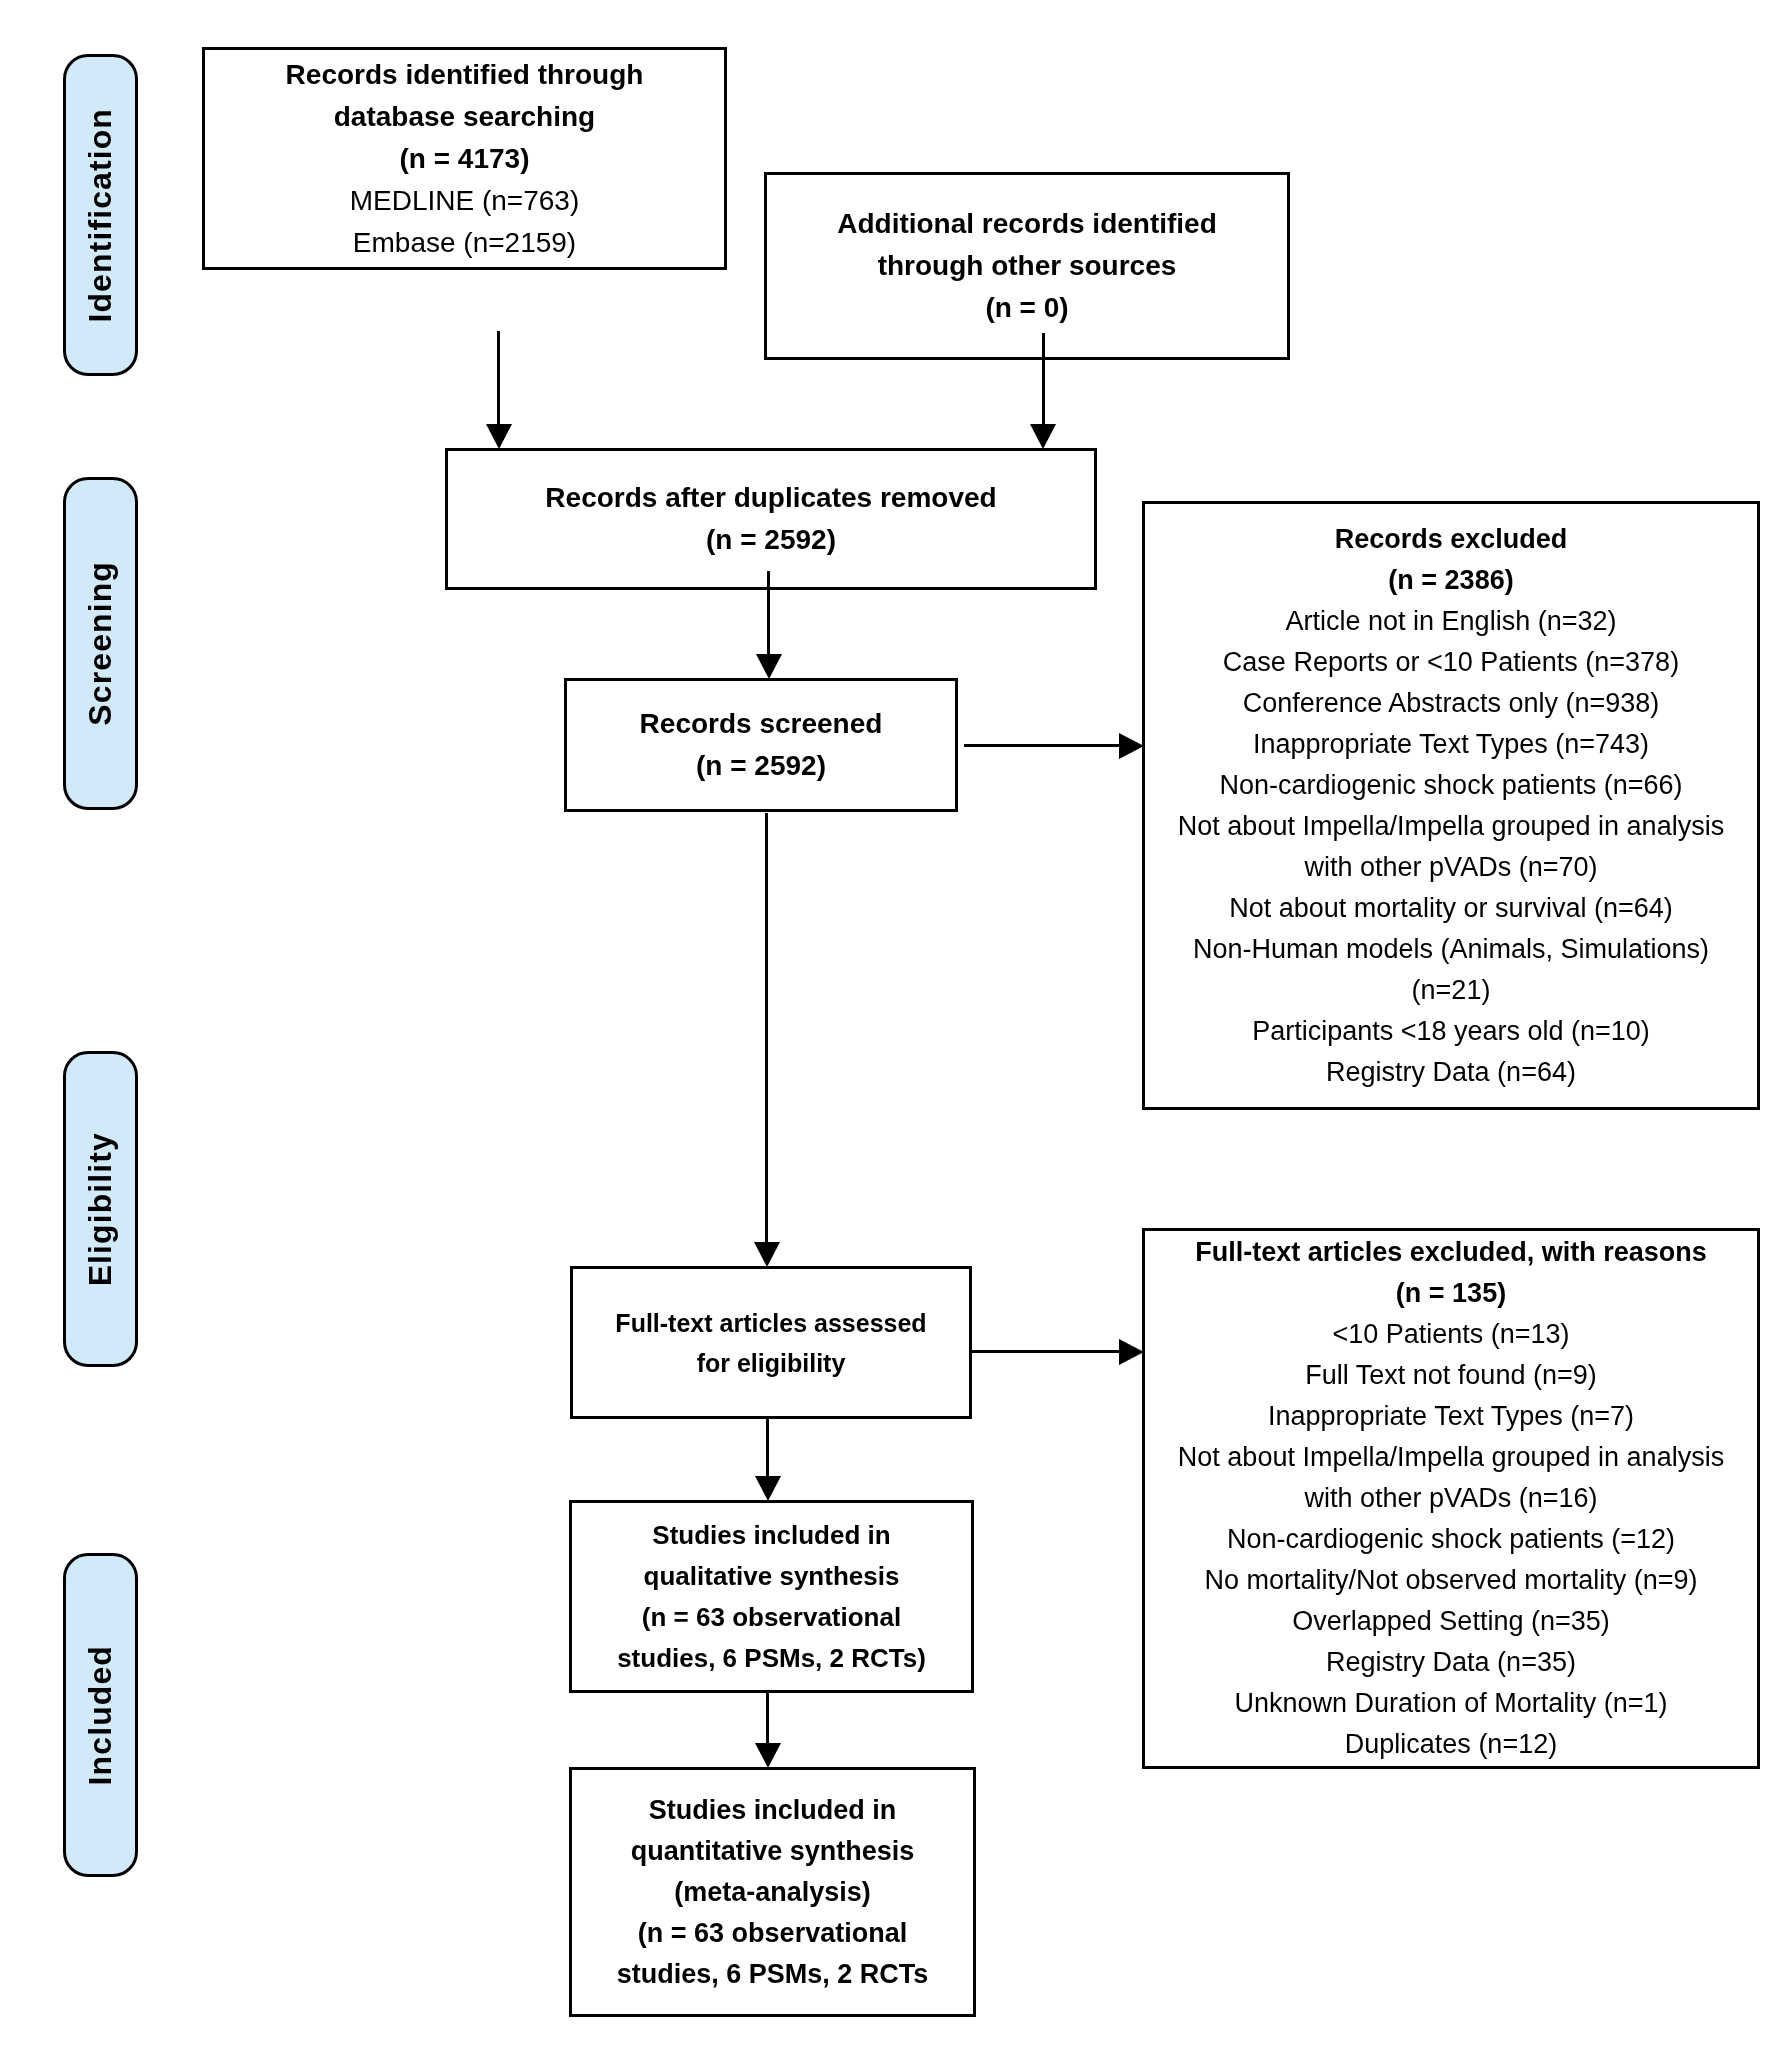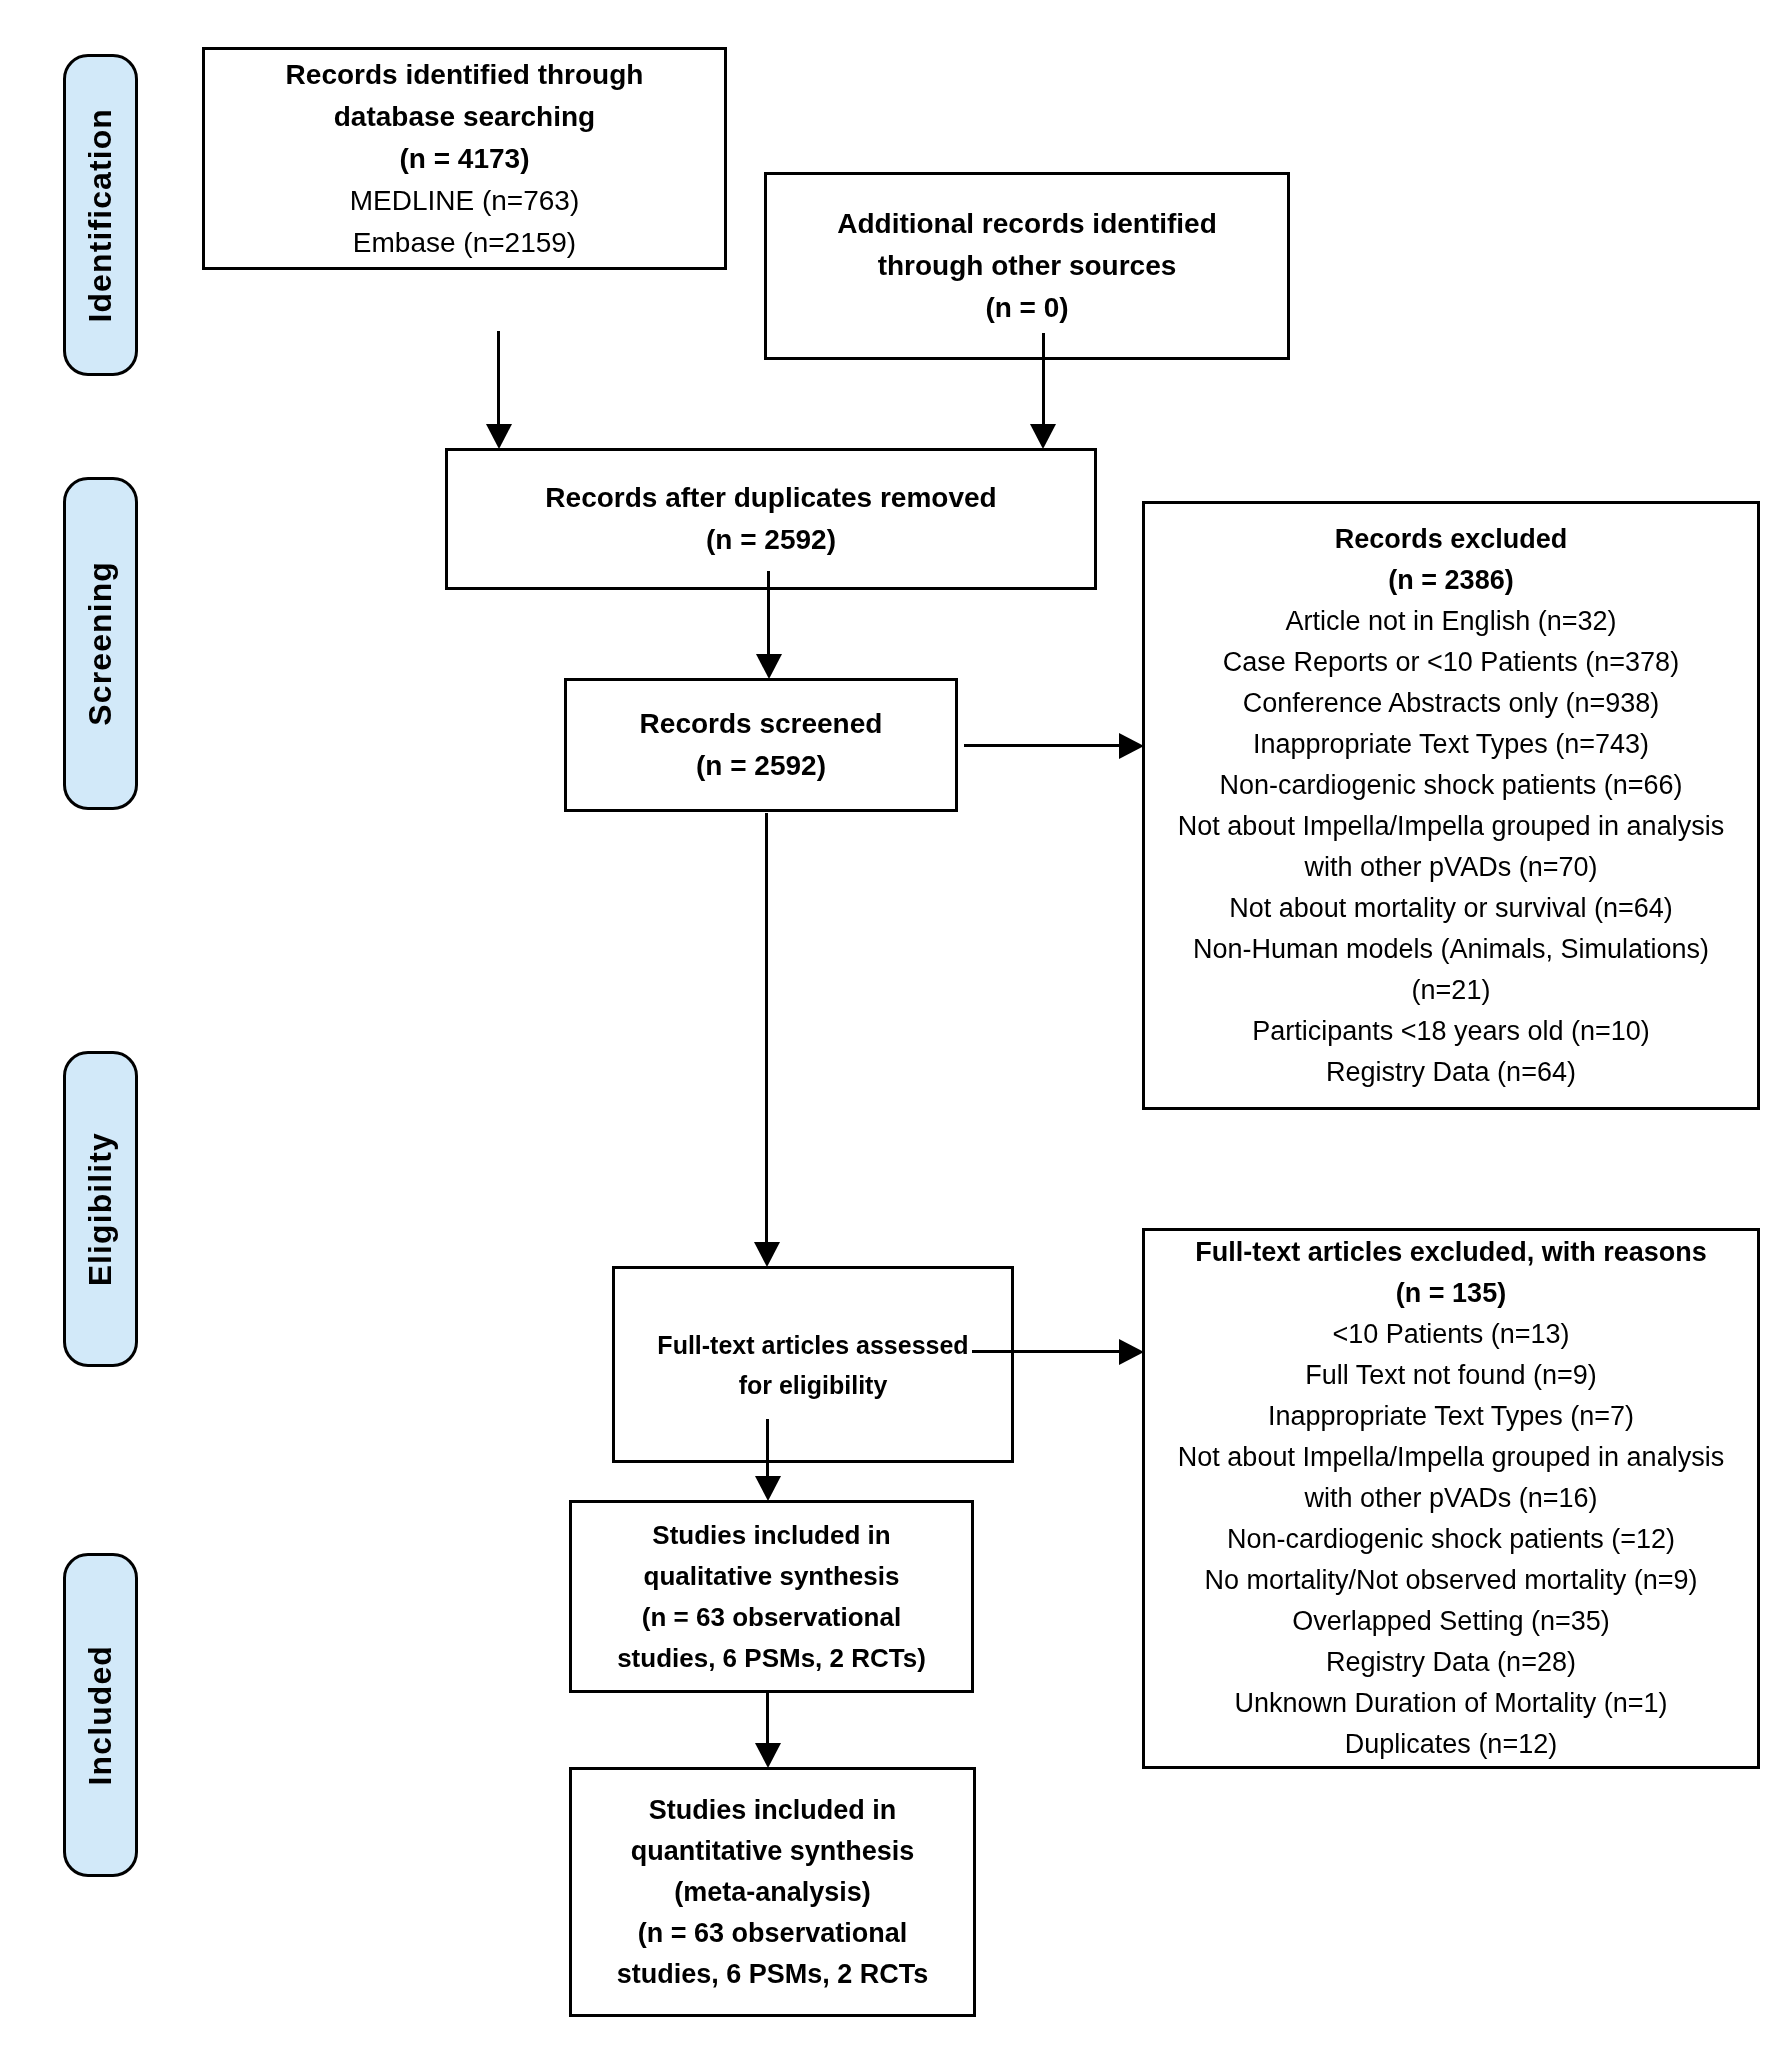--- a/index.html
+++ b/index.html
@@ -81,21 +81,21 @@
   #stage-screening{top:477px;height:333px;}
   #stage-eligibility{top:1051px;height:316px;}
   #stage-included{top:1553px;height:324px;}
 
   
   #box-identified{left:202px;top:47px;width:525px;height:223px;}
   #box-additional{left:764px;top:172px;width:526px;height:188px;}
   #box-duplicates{left:445px;top:448px;width:652px;height:142px;}
   #box-screened{left:564px;top:678px;width:394px;height:134px;}
   #box-records-excluded{left:1142px;top:501px;width:618px;height:609px;}
-  #box-fulltext{left:570px;top:1266px;width:402px;height:197px;margin-left:42px;}
+  #box-fulltext{left:570px;top:1266px;width:402px;height:153px;}
   #box-fulltext-excluded{left:1142px;top:1228px;width:618px;height:541px;}
   #box-qualitative{left:569px;top:1500px;width:405px;height:193px;}
   #box-quantitative{left:569px;top:1767px;width:407px;height:250px;}
 
   
   #a1-line{left:497px;top:331px;height:94px;}
   #a1-head{left:486px;top:424px;}
   #a2-line{left:1042px;top:333px;height:93px;}
   #a2-head{left:1030px;top:424px;}
   #a3-line{left:767px;top:571px;height:85px;}
@@ -195,21 +195,21 @@
         <div class="ln">(n = 135)</div>
       </div>
     <div class="lines">
         <div class="ln">&lt;10 Patients (n=13)</div>
         <div class="ln">Full Text not found (n=9)</div>
         <div class="ln">Inappropriate Text Types (n=7)</div>
         <div class="ln">Not about Impella/Impella grouped in analysis with other pVADs (n=16)</div>
         <div class="ln">Non-cardiogenic shock patients (=12)</div>
         <div class="ln">No mortality/Not observed mortality (n=9)</div>
         <div class="ln">Overlapped Setting (n=35)</div>
-        <div class="ln">Registry Data (n=28)</div>
+        <div class="ln">Registry Data (n=35)</div>
         <div class="ln">Unknown Duration of Mortality (n=1)</div>
         <div class="ln">Duplicates (n=12)</div>
       </div>
   </div>
 
   <div class="box f48" id="box-qualitative">
     <div class="lines bold">
         <div class="ln">Studies included in</div>
         <div class="ln">qualitative synthesis</div>
         <div class="ln">(n = 63 observational</div>

